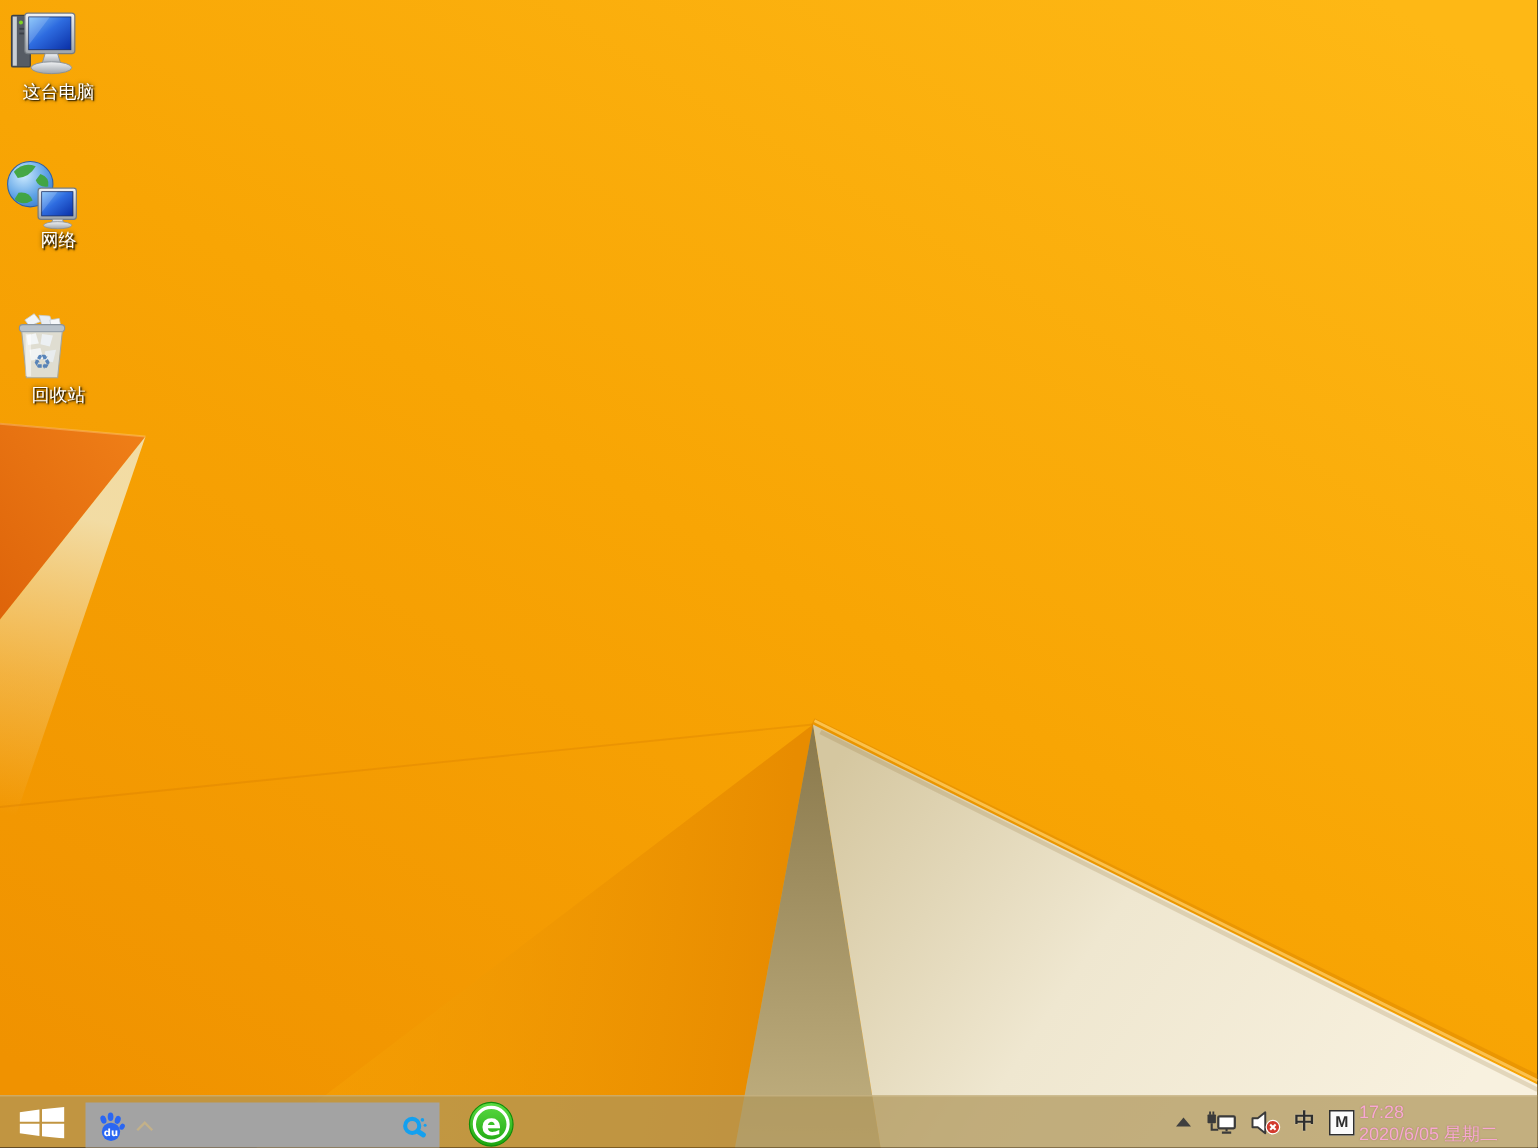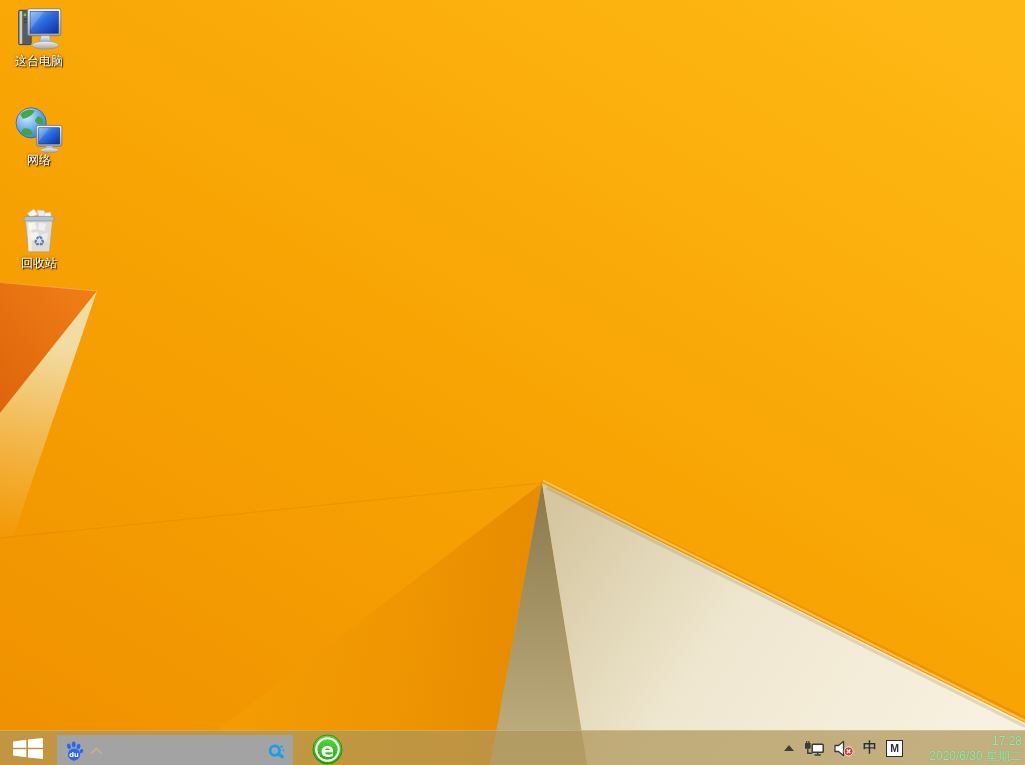--- a/index.html
+++ b/index.html
@@ -2,21 +2,21 @@
 <html><head>
 <meta charset="utf-8">
 <style>
   html,body{margin:0;padding:0;background:#222;}
   #screen{position:relative;width:1025px;height:765px;overflow:hidden;
           font-family:"Liberation Sans", sans-serif; -webkit-font-smoothing:antialiased;}
   #wallpaper{position:absolute;left:0;top:0;width:1025px;height:765px;}
 
   
   .desk-icon{position:absolute;left:3px;width:72px;display:flex;flex-direction:column;
-             align-items:center;cursor:default;}
+             cursor:default;}
   .desk-icon .glyph{width:50px;height:50px;display:flex;align-items:center;justify-content:center;}
   .desk-icon .cap{margin-top:1px;font-size:12px;color:#fff;line-height:13px;text-align:center;
                   text-shadow:1px 1px 1px rgba(0,0,0,.9),0 0 3px rgba(0,0,0,.65);}
   #icon-thispc{top:4px;} #icon-network{top:103px;} #icon-recycle{top:206px;}
 
   
   #watermark{position:absolute;right:5px;bottom:44px;text-align:right;
              color:rgba(255,255,255,.95);font-size:15px;line-height:19px;letter-spacing:.2px;}
 
   
@@ -28,21 +28,21 @@
              display:flex;align-items:center;padding:16px 7px;box-sizing:border-box;gap:6px;}
   #searchbox input{flex:1;border:none;outline:none;height:100%;font-size:12px;min-width:10px;
                    font-family:"Liberation Sans",sans-serif;background:transparent;}
   #browser-e{position:absolute;left:310px;top:2px;width:34px;height:32px;display:flex;
              align-items:center;justify-content:center;cursor:pointer;}
   #tray{position:absolute;right:122px;top:0;height:34px;display:flex;align-items:center;gap:9px;}
   .tray-item{display:flex;align-items:center;justify-content:center;cursor:pointer;}
   #ime-cn{font-size:14px;color:#2e2e2e;font-weight:bold;text-shadow:0 0 1px rgba(255,255,255,.6);}
   #ime-m{width:15px;height:15px;border:1.5px solid #2e2e2e;background:#fbfbfb;color:#2e2e2e;
          font-size:10.5px;font-weight:bold;display:flex;align-items:center;justify-content:center;}
-  #clock{position:absolute;right:3px;top:3px;width:116px;text-align:right;color:#86efac;
+  #clock{position:absolute;right:3px;top:3px;width:116px;text-align:left;color:#f9a8d4;
          font-size:12px;line-height:15px;cursor:default;text-shadow:0 0 1px rgba(90,70,20,.4);}
 </style>
 </head>
 <body>
 
 <div id="screen">
 
   <svg id="wallpaper" viewBox="0 0 1025 765" preserveAspectRatio="none">
     <defs>
       <linearGradient id="gBase" x1="90%" y1="0%" x2="10%" y2="100%">
@@ -235,16 +235,16 @@
       <div class="tray-item">
         <span id="ime-cn">中</span>
       </div>
       <div class="tray-item">
         <span id="ime-m">M</span>
       </div>
     </div>
 
     <div id="clock">
       <div>17:28</div>
-      <div>2020/6/30 星期二</div>
+      <div>2020/6/05 星期二</div>
     </div>
   </div>
 </div>
 
 </body></html>

